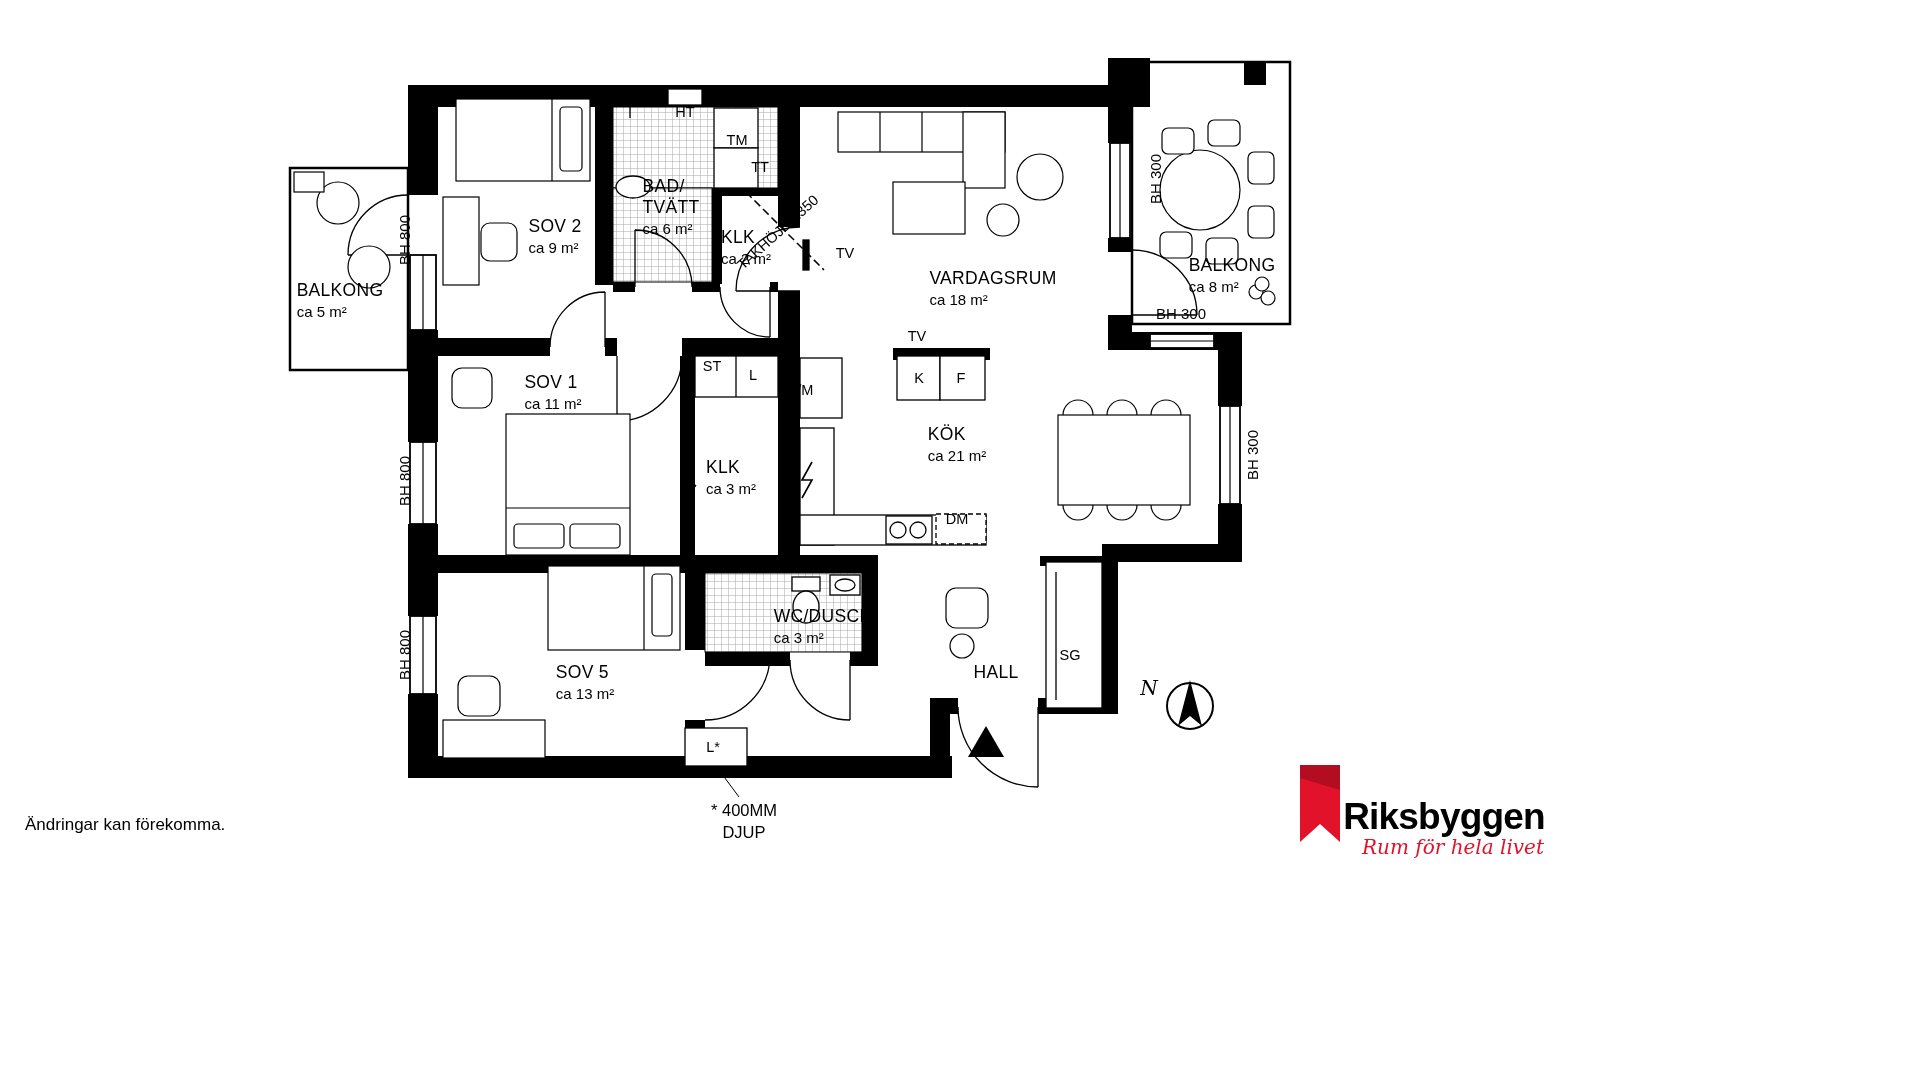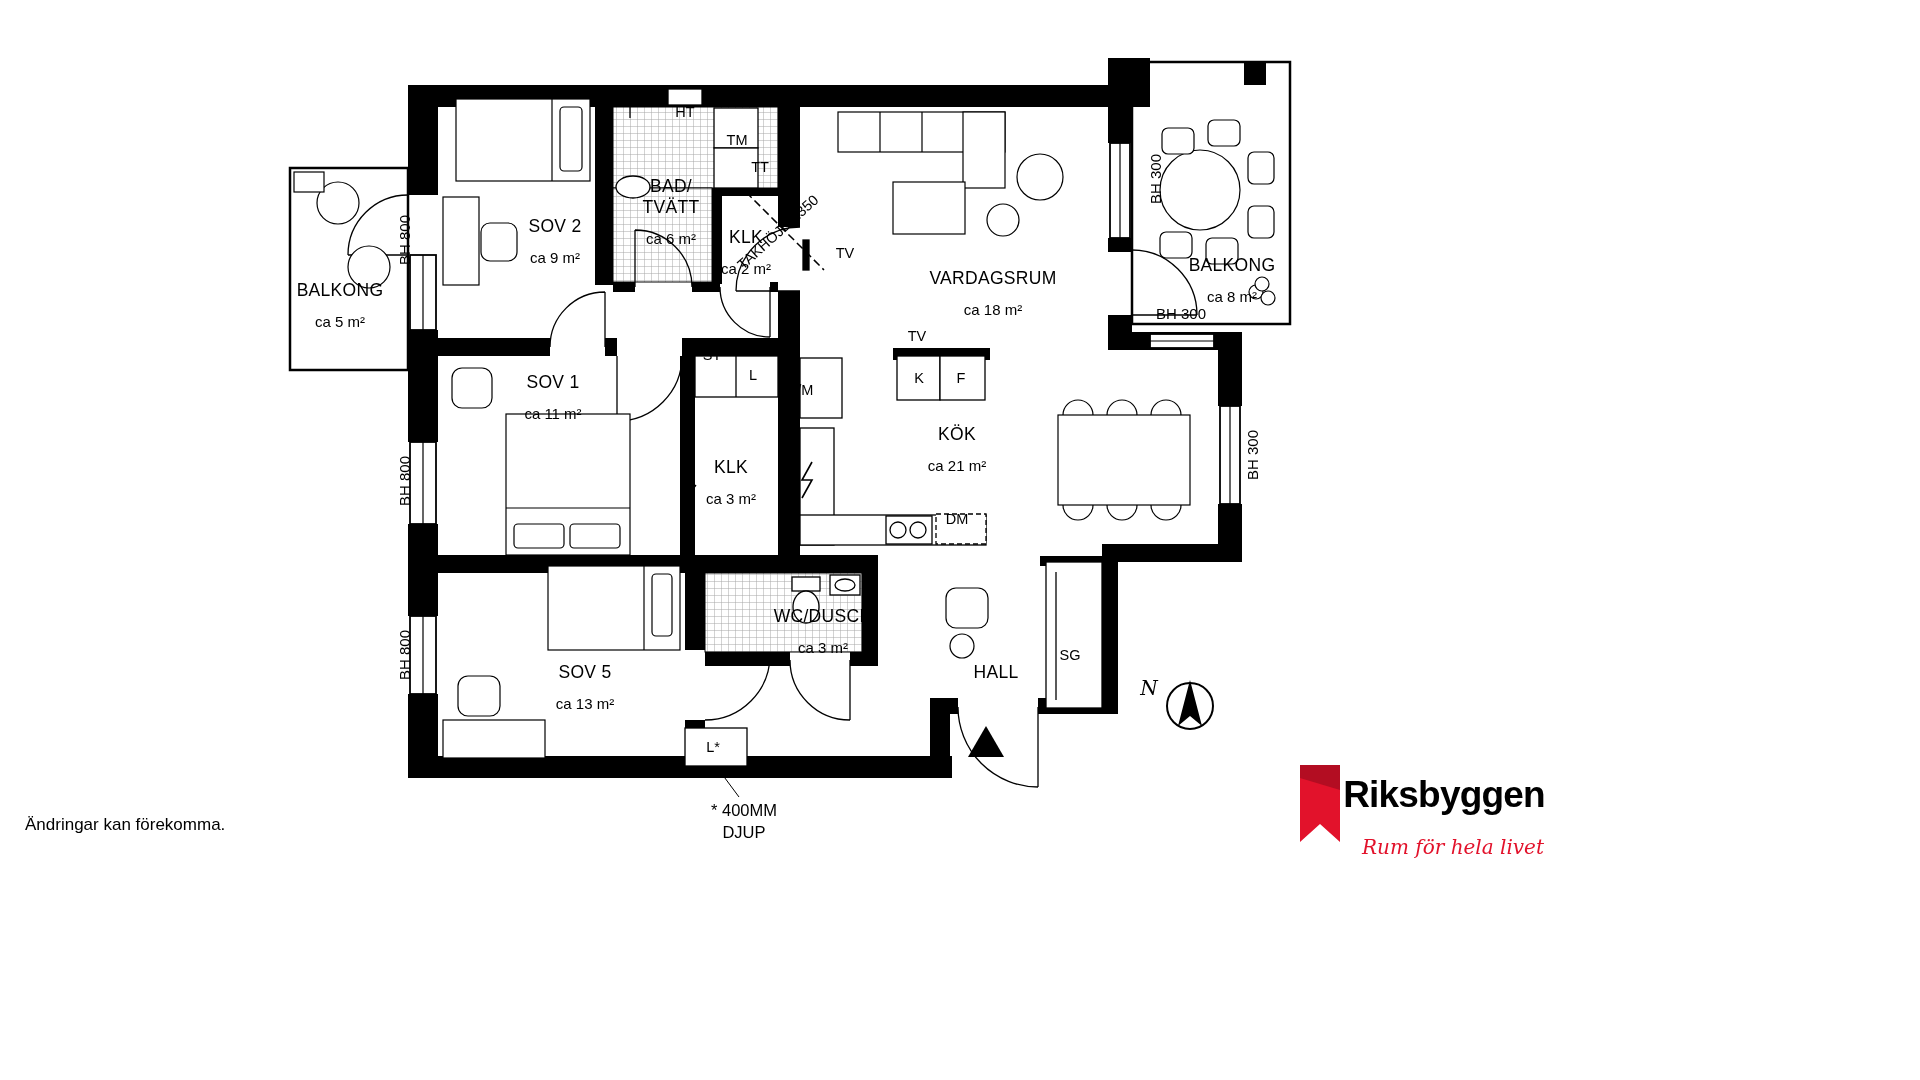--- a/index.html
+++ b/index.html
@@ -4,26 +4,26 @@
 <style>
   html,body{margin:0;padding:0;background:#fff;}
   body{width:1920px;height:1080px;font-family:"Liberation Sans",sans-serif;color:#000;}
   .stage{position:relative;width:1920px;height:1080px;overflow:hidden;background:#fff;}
   svg.plan{position:absolute;left:0;top:0;}
   .lbl{position:absolute;transform:translate(-50%,-50%);white-space:nowrap;font-size:15px;color:#000;}
   .lbl.small{font-size:14.5px;}
   .lbl.rot{transform:translate(-50%,-50%) rotate(-90deg);}
   .lbl.diag{transform:translate(-50%,-50%) rotate(-42deg);font-size:14.5px;}
   .lbl.north{font-style:italic;font-size:20px;font-family:"DejaVu Serif",serif;}
-  .room{position:absolute;transform:translateX(-50%);text-align:center;color:#000;}
+  .room{position:absolute;transform:translateX(-50%);color:#000;}
   .room .nm{font-size:17.5px;letter-spacing:.3px;line-height:21px;}
-  .room .ar{font-size:15px;margin-top:12px;line-height:18px;}
+  .room .ar{font-size:15px;margin-top:2px;line-height:18px;}
   .disclaimer{position:absolute;left:25px;top:815px;font-size:17px;}
   .fn{position:absolute;transform:translate(-50%,-50%);font-size:16.5px;}
-  .brand{position:absolute;transform:translate(-50%,-50%);font-size:37px;font-weight:700;letter-spacing:-.8px;}
+  .brand{position:absolute;transform:translate(-50%,-50%);font-size:37px;font-weight:700;letter-spacing:-.8px;margin-top:22px;}
   .tagline{position:absolute;transform:translate(-50%,-50%);font-family:"DejaVu Serif",serif;font-style:italic;font-size:20px;color:#e2122b;}
 </style>
 </head>
 <body>
 
 <div class="stage">
 
   <svg class="plan" width="1920" height="1080" viewBox="0 0 1920 1080">
     <defs>
       <pattern id="tiles" width="7" height="7" patternUnits="userSpaceOnUse">
@@ -257,21 +257,21 @@
   </div>
   <div class="room" style="left:996px;top:662px">
     <div class="nm">HALL</div>
   </div>
 
   <div class="lbl small" style="left:685px;top:112px">HT</div>
   <div class="lbl small" style="left:737px;top:140px">TM</div>
   <div class="lbl small" style="left:760px;top:167px">TT</div>
   <div class="lbl small" style="left:845px;top:253px">TV</div>
   <div class="lbl small" style="left:917px;top:336px">TV</div>
-  <div class="lbl small" style="left:712px;top:355px">ST</div>
+  <div class="lbl small" style="left:712px;top:366px">ST</div>
   <div class="lbl small" style="left:753px;top:375px">L</div>
   <div class="lbl small" style="left:800px;top:390px">U/M</div>
   <div class="lbl small" style="left:919px;top:378px">K</div>
   <div class="lbl small" style="left:961px;top:378px">F</div>
   <div class="lbl small" style="left:957px;top:519px">DM</div>
   <div class="lbl small" style="left:1070px;top:655px">SG</div>
   <div class="lbl small" style="left:713px;top:747px">L*</div>
   <div class="lbl diag" style="left:778px;top:232px">TAKHÖJD 2350</div>
   <div class="lbl north" style="left:1149px;top:688px">N</div>
 

